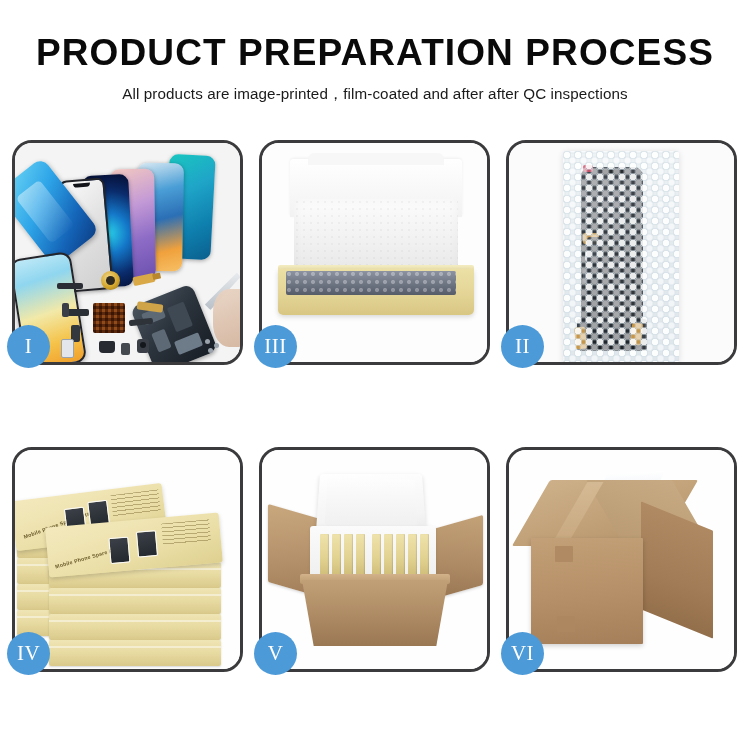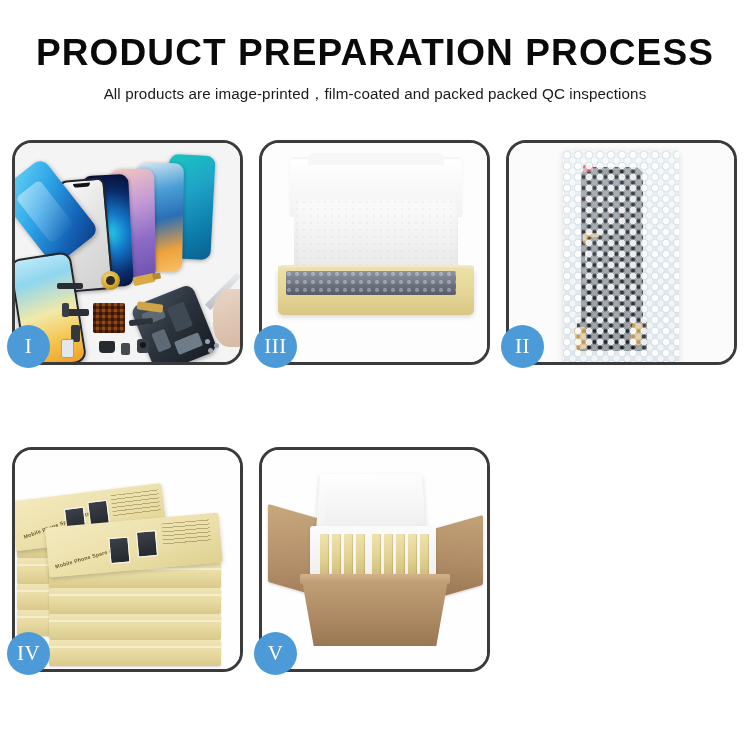--- a/index.html
+++ b/index.html
@@ -374,21 +374,21 @@
     background:linear-gradient(180deg,rgba(255,255,255,.85),rgba(235,240,245,.6));
     transform:skewX(-30deg) rotate(-2deg); border-radius:2px; }
 </style>
 </head>
 <body>
 
 <div class="page">
 
   <div class="header">
     <div class="title">PRODUCT PREPARATION PROCESS</div>
-    <div class="subtitle">All products are image-printed，film-coated and packed packed QC inspections</div>
+    <div class="subtitle">All products are image-printed，film-coated and after after QC inspections</div>
   </div>
 
   <div class="grid">
 
     <div class="panel">
       <div class="panel-inner">
         <div class="stage">
           <div class="p1-bg"></div>
           <div class="ph ph-e"></div>
           <div class="ph ph-d"></div>
@@ -519,15 +519,31 @@
                 <b style="left:48px;"></b>
             </span>
           </div>
           <div class="carton-top-edge"></div>
           <div class="carton-front"></div>
         </div>
       </div>
       <div class="badge">V</div>
     </div>
 
+    <div class="panel">
+      <div class="panel-inner">
+        <div class="stage">
+          <div class="p6-bg"></div>
+          <div class="c6-tape"></div>
+          <div class="c6-top"></div>
+          <div class="c6-top2"></div>
+          <div class="c6-seam"></div>
+          <div class="c6-side"></div>
+          <div class="c6-front"></div>
+          <div class="c6-tab1"></div>
+          <div class="c6-tab2"></div>
+        </div>
+      </div>
+      <div class="badge">VI</div>
+    </div>
 
   </div>
 </div>
 
 </body></html>

